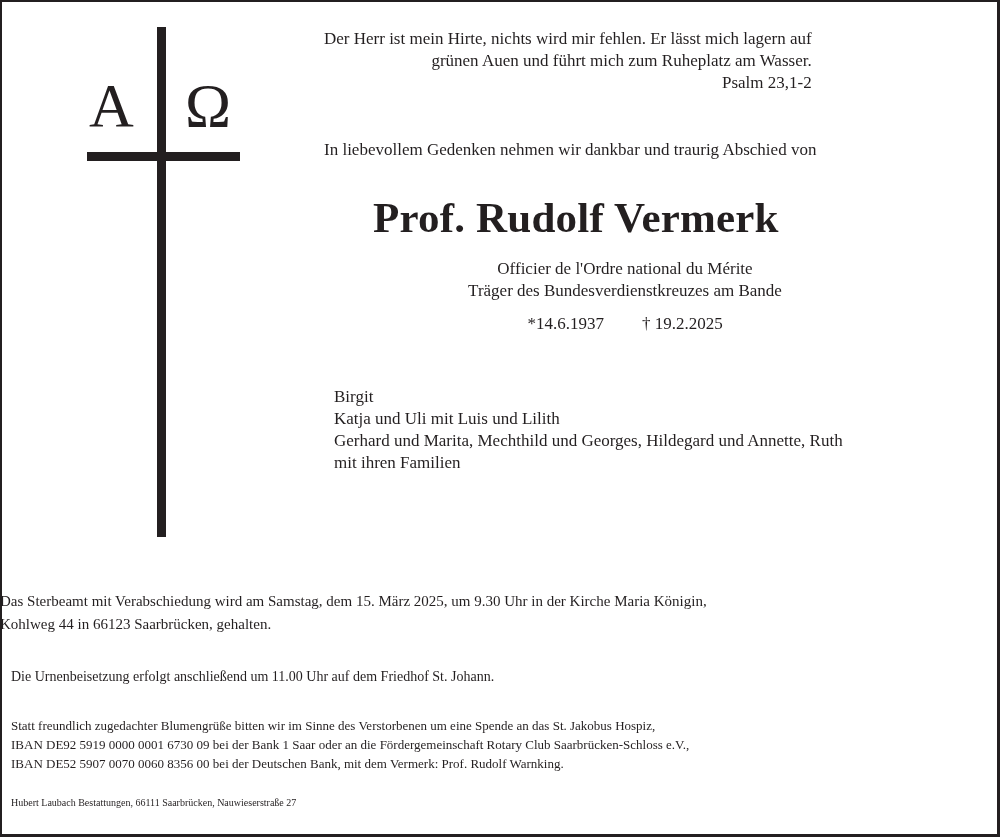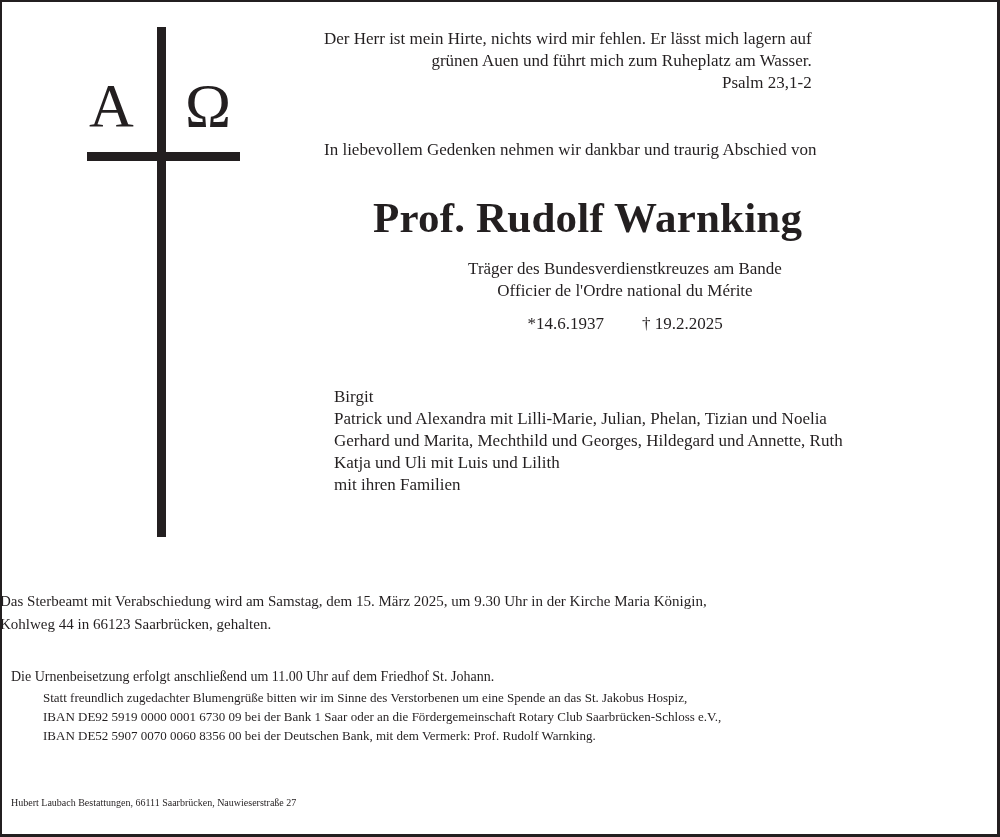--- a/index.html
+++ b/index.html
@@ -17,21 +17,21 @@
   .psalm { left: 324px; top: 28px; text-align: right; }
   .intro { left: 324px; top: 139px; }
   .name { position: absolute; left: 0; width: 1000px; top: 190px; text-align: left; }
   .name span { position: absolute; left: 373px; font-weight: bold; font-size: 43px; line-height: 56px; letter-spacing: 0.2px; }
   .honors { position: absolute; left: 340px; width: 570px; top: 258px; text-align: center; font-size: 17px; line-height: 22px; }
   .dates { position: absolute; left: 340px; width: 570px; top: 313px; text-align: center; font-size: 17px; line-height: 22px; }
   .dates .gap { display: inline-block; width: 38px; }
   .mourners { left: 324px; top: 386px; margin-left: 10px; }
   .service { left: 0; top: 590px; font-size: 15px; line-height: 23px; }
   .burial { left: 11px; top: 666px; font-size: 14px; line-height: 22px; }
-  .donation { left: 11px; top: 688px; font-size: 13px; line-height: 19px; margin-left: 32px; }
+  .donation { left: 11px; top: 716px; font-size: 13px; line-height: 19px; }
   .undertaker { left: 11px; top: 793px; font-size: 10px; line-height: 19px; }
   .line { display: block; }
 </style>
 </head>
 <body>
 
 <div class="frame"></div>
 
 <div>
   <div class="cross-v"></div>
@@ -42,37 +42,36 @@
 
 <div class="text psalm">
   <span class="line">Der Herr ist mein Hirte, nichts wird mir fehlen. Er lässt mich lagern auf</span>
   <span class="line">grünen Auen und führt mich zum Ruheplatz am Wasser.</span>
   <span class="line">Psalm 23,1-2</span>
 </div>
 
 <div class="text intro">In liebevollem Gedenken nehmen wir dankbar und traurig Abschied von</div>
 
 <div class="name">
-  <span>Prof. Rudolf Warnking</span>
+  <span>Prof. Rudolf Vermerk</span>
 </div>
 
 <div class="honors">
+  <span class="line">Officier de l'Ordre national du Mérite</span>
   <span class="line">Träger des Bundesverdienstkreuzes am Bande</span>
-  <span class="line">Officier de l'Ordre national du Mérite</span>
 </div>
 
 <div class="dates">
   <span>*14.6.1937</span><span class="gap"></span><span>† 19.2.2025</span>
 </div>
 
 <div class="text mourners">
   <span class="line">Birgit</span>
-  <span class="line">Patrick und Alexandra mit Lilli-Marie, Julian, Phelan, Tizian und Noelia</span>
+  <span class="line">Katja und Uli mit Luis und Lilith</span>
   <span class="line">Gerhard und Marita, Mechthild und Georges, Hildegard und Annette, Ruth</span>
-  <span class="line">Katja und Uli mit Luis und Lilith</span>
   <span class="line">mit ihren Familien</span>
 </div>
 
 <div class="text service">
   <span class="line">Das Sterbeamt mit Verabschiedung wird am Samstag, dem 15. März 2025, um 9.30 Uhr in der Kirche Maria Königin,</span>
   <span class="line">Kohlweg 44 in 66123 Saarbrücken, gehalten.</span>
 </div>
 
 <div class="text burial">Die Urnenbeisetzung erfolgt anschließend um 11.00 Uhr auf dem Friedhof St. Johann.</div>
 

